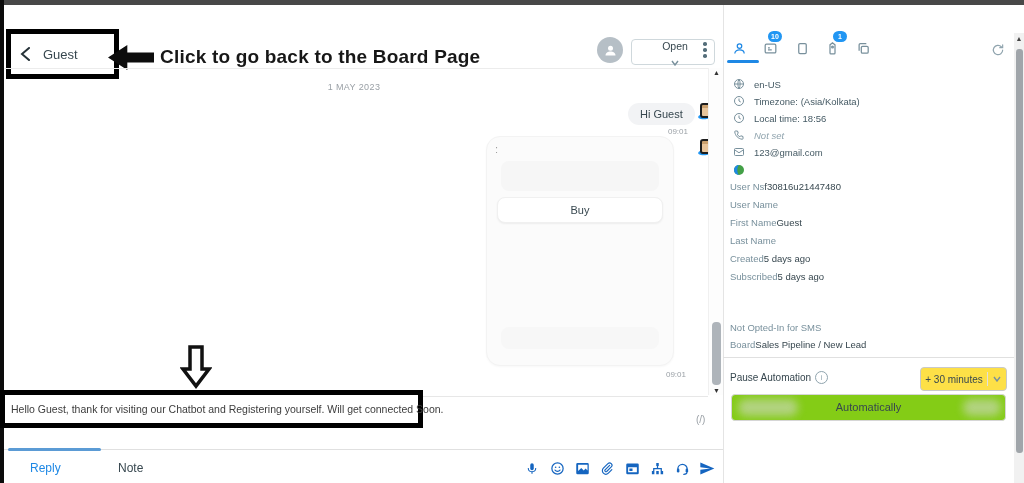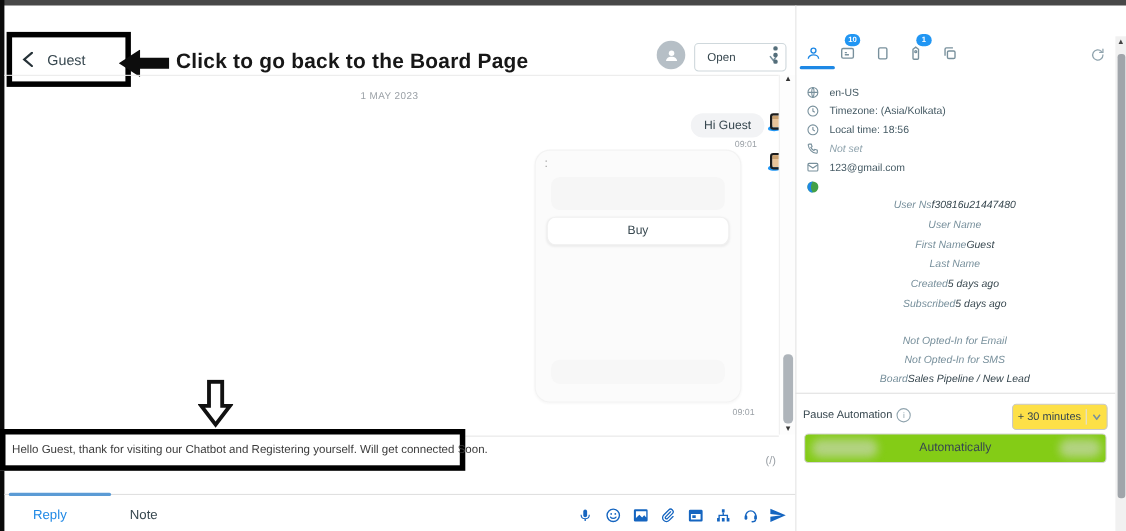--- a/index.html
+++ b/index.html
@@ -16,21 +16,21 @@
             display:flex;align-items:center;gap:12px;padding-left:9px;cursor:pointer;}
   .back-chevron svg{display:block;}
   .back-label{font-size:13px;color:#37474f;}
   .block-arrow{left:108px;top:45px;width:46px;height:25px;background:#0d0d0d;
                clip-path:polygon(0 50%,42% 0,42% 30%,100% 30%,100% 70%,42% 70%,42% 100%);}
   .back-note{left:160px;top:46px;font-size:19px;font-weight:700;color:#171717;letter-spacing:.2px;}
   .hdr-avatar{left:597px;top:37px;width:26px;height:26px;border-radius:50%;background:#b6bfc6;
               display:flex;align-items:center;justify-content:center;}
   .open-dd{left:631px;top:39px;width:64px;height:24px;border:1px solid #cfd8dc;border-radius:4px;
            background:#fff;display:flex;align-items:center;justify-content:space-between;
-           padding:0 7px 0 11px;cursor:pointer;}
+           padding:0 7px 0 11px;cursor:pointer;flex-direction:column;}
   .open-dd .lbl{font-size:10.5px;color:#37474f;}
   .kebab{left:703px;top:42px;width:4px;display:flex;flex-direction:column;gap:2.5px;cursor:pointer;}
   .kebab i{width:3.5px;height:3.5px;border-radius:50%;background:#546e7a;display:block;}
   .hdr-line{left:4px;top:68px;width:704px;height:1px;background:#ececec;}
 
   
   .date-sep{left:4px;top:82px;width:700px;text-align:center;font-size:9px;color:#9aa0a6;letter-spacing:.4px;}
   .guest-bubble{left:628px;top:103px;height:22px;line-height:22px;padding:0 12px;background:#f2f3f5;
                 border-radius:14px;font-size:11px;color:#37474f;}
   .msg-time{width:88px;text-align:right;font-size:8px;color:#9aa0a6;}
@@ -87,21 +87,21 @@
          background:#2196f3;color:#fff;font-size:7px;text-align:center;font-weight:700;}
   .badge-10{left:768px;top:31px;} .badge-1{left:833px;top:31px;}
   .refresh{left:991px;top:43px;width:15px;height:15px;color:#90a4ae;cursor:pointer;}
 
   .info-row{left:733px;width:270px;height:14px;display:flex;align-items:center;gap:9px;}
   .info-row .ic{width:12px;height:12px;display:inline-flex;color:#78909c;flex:none;}
   .info-row .tx{font-size:9.5px;color:#455a64;}
   .info-row .tx.muted{color:#90a4ae;font-style:italic;}
   .ir1{top:77px;} .ir2{top:94px;} .ir3{top:111px;} .ir4{top:128px;} .ir5{top:145px;} .ir6{top:163px;}
 
-  .kv{left:730px;width:276px;display:flex;justify-content:center;align-items:baseline;font-style:italic;}
+  .kv{left:730px;width:276px;display:flex;justify-content:flex-start;align-items:baseline;}
   .kv .k{font-size:9.5px;color:#78909c;}
   .kv .v{font-size:9.5px;color:#37474f;text-align:right;}
   .kv1{top:181px;} .kv2{top:199px;} .kv3{top:217px;} .kv4{top:235px;} .kv5{top:253px;}
   .kv6{top:271px;} .kv7{top:288px;} .kv8{top:305px;} .kv9{top:322px;} .kv10{top:339px;}
 
   .rdivider{left:723px;top:357px;width:291px;height:1px;background:#e0e0e0;}
   .pause-label{left:730px;top:371px;font-size:10px;color:#37474f;display:flex;align-items:center;gap:4px;}
   .pause-label .info-i{width:11px;height:11px;border:1px solid #90a4ae;border-radius:50%;color:#90a4ae;
                        font-size:7.5px;display:inline-flex;align-items:center;justify-content:center;}
   .pause-dd{left:920px;top:367px;width:85px;height:22px;border:1px solid #c9c9c9;border-radius:4px;background:#fde047;
@@ -367,24 +367,20 @@
       <span class="v"></span>
     </div>
   <div class="abs kv kv5">
       <span class="k">Created</span>
       <span class="v">5 days ago</span>
     </div>
   <div class="abs kv kv6">
       <span class="k">Subscribed</span>
       <span class="v">5 days ago</span>
     </div>
-  <div class="abs kv kv8">
-      <span class="k">Not Opted-In for Email</span>
-      <span class="v"></span>
-    </div>
   <div class="abs kv kv9">
       <span class="k">Not Opted-In for SMS</span>
       <span class="v"></span>
     </div>
   <div class="abs kv kv10">
       <span class="k">Board</span>
       <span class="v">Sales Pipeline / New Lead</span>
     </div>
 
   <div class="abs rdivider"></div>

